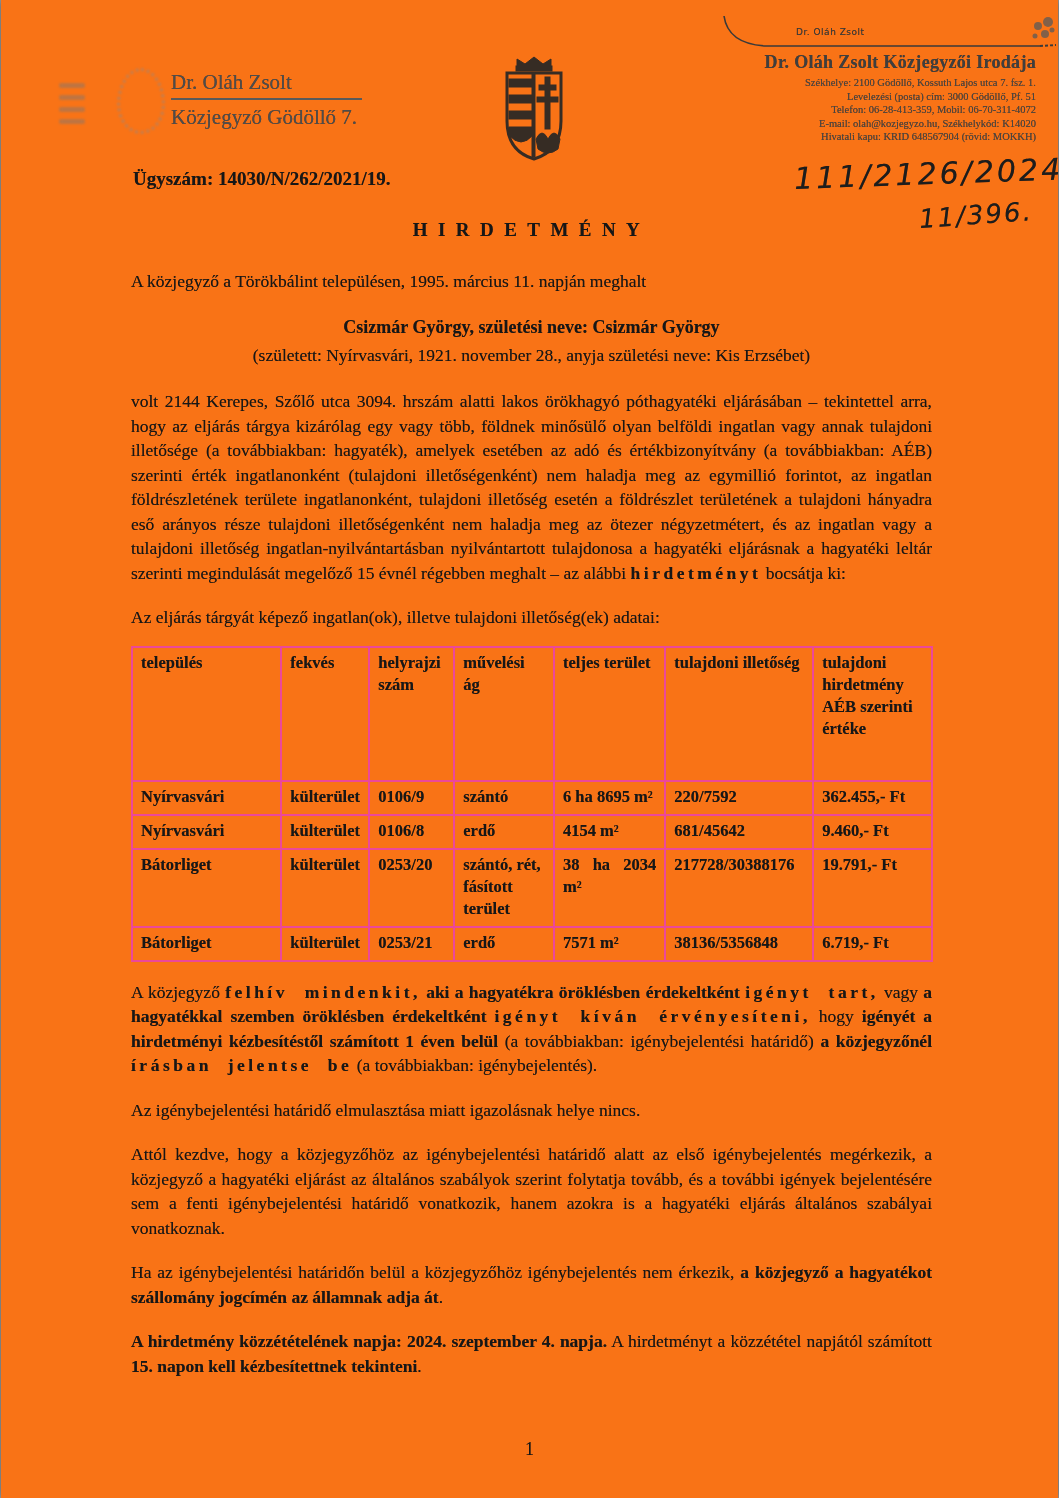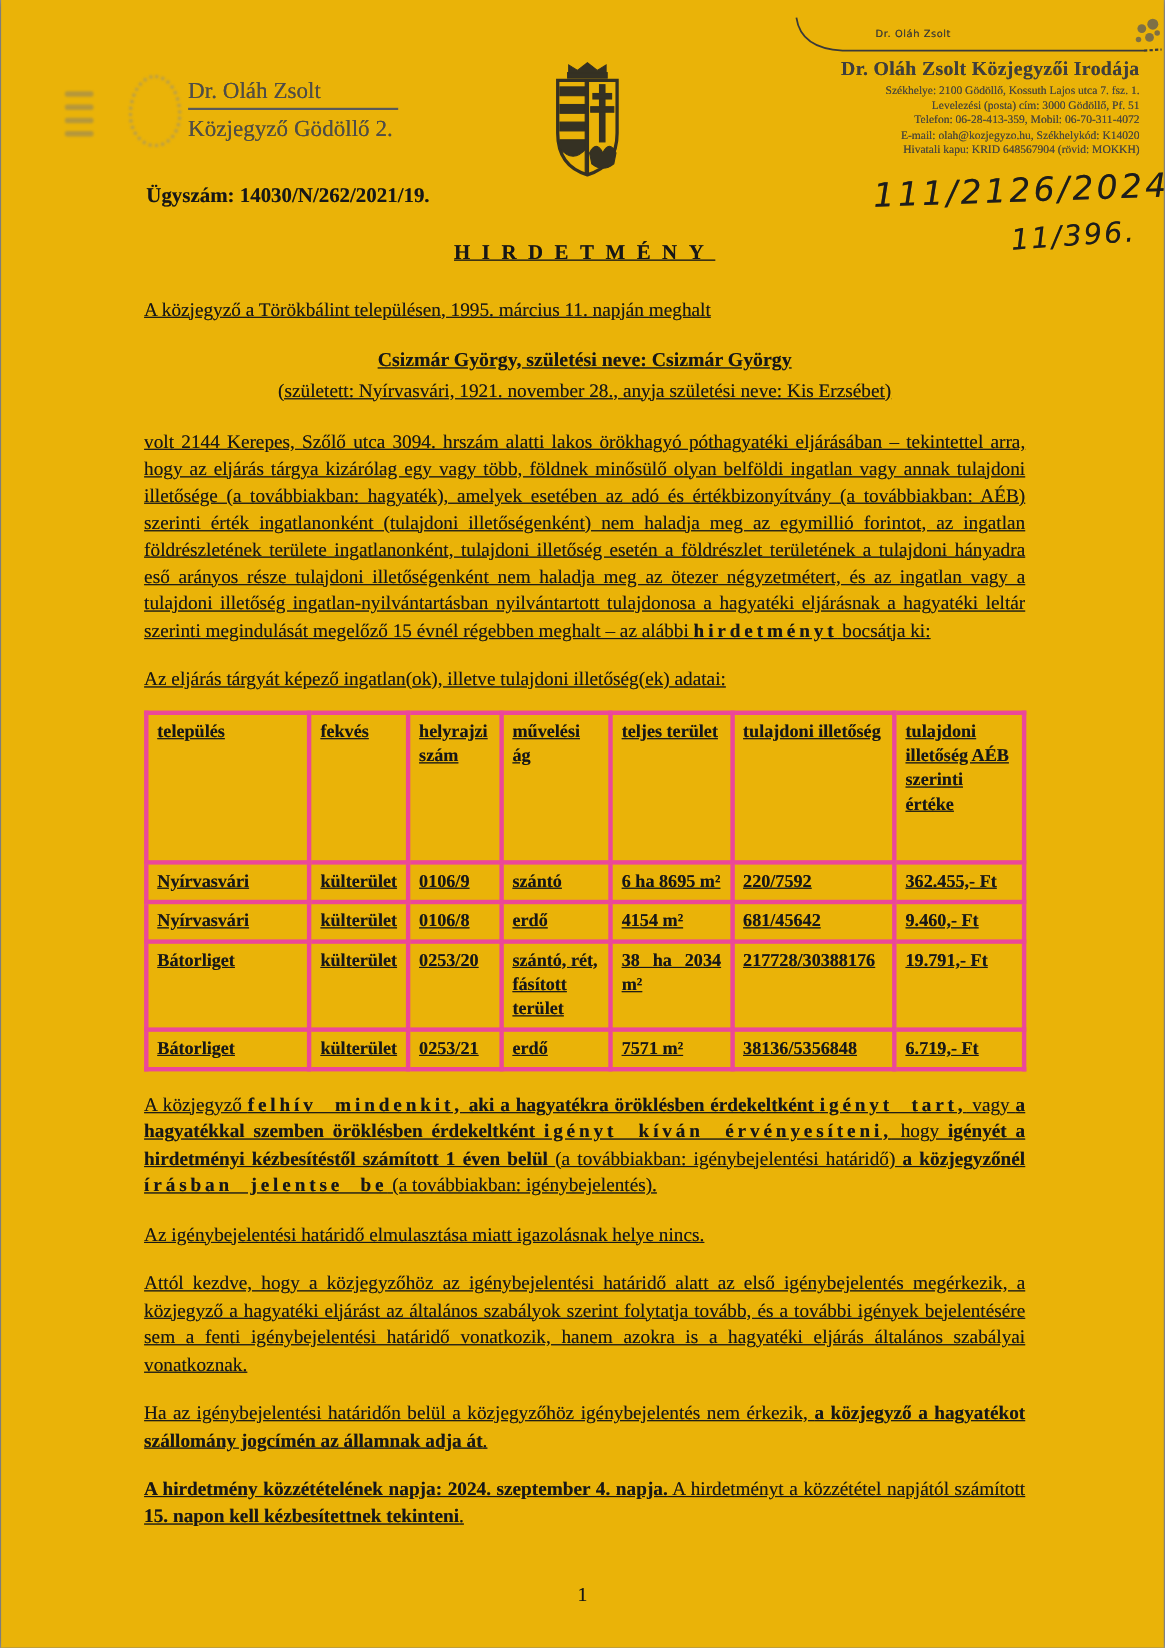--- a/index.html
+++ b/index.html
@@ -1,19 +1,19 @@
 <!DOCTYPE html>
 <html lang="hu"><head>
 <meta charset="utf-8">
 <style>
   html,body{margin:0;padding:0;background:#9a9a9a;}
   .page{
-    width:1057px;height:1498px;background:#eab308;position:relative;
+    width:1057px;height:1498px;background:#f97316;position:relative;
     font-family:"Liberation Serif",serif;color:#171717;overflow:hidden;
-    box-shadow:0 0 8px rgba(0,0,0,.4);margin:0 auto;text-decoration:underline;
+    box-shadow:0 0 8px rgba(0,0,0,.4);margin:0 auto;
   }
   .scan{text-shadow:0 0 .45px rgba(20,20,20,.55);}
   
   .hdr{position:relative;height:212px;}
   .tab{position:absolute;top:14px;right:0;width:340px;height:42px;}
   .tab-label{position:absolute;top:13px;left:78px;font-family:"DejaVu Sans",sans-serif;
     font-size:9px;color:#3c3c3c;letter-spacing:.5px;filter:blur(.3px);}
   .stamp-a{position:absolute;left:56px;top:76px;width:30px;height:54px;opacity:.45;filter:blur(.8px);}
   .stamp-a i{display:block;background:#777;height:5px;margin:7px 2px;border-radius:2px;}
   .stamp-b{position:absolute;left:116px;top:68px;width:42px;height:60px;border:3px dotted #8a8a8a;
@@ -39,21 +39,21 @@
   .name-line{font-weight:bold;font-size:18px;margin-bottom:3px;}
   .birth-line{margin-bottom:22px;}
   .just{text-align:justify;}
   .p-body{margin-bottom:20px;}
   .p-table-intro{margin-bottom:16px;}
   .b{font-weight:bold;}
   .sp{letter-spacing:.2em;word-spacing:.45em;}
   
   table{border-collapse:collapse;width:802px;margin-bottom:18px;
     font-size:16.5px;font-weight:bold;line-height:22px;}
-  th,td{border:4px solid #ec4899;vertical-align:top;padding:4px 8px 6px;text-align:left;}
+  th,td{border:2px solid #ec4899;vertical-align:top;padding:4px 8px 6px;text-align:left;}
   th{padding-bottom:40px;}
   td.r{text-align:left;}
   td.j{text-align:justify;text-align-last:auto;}
   
   .p-call{margin-bottom:20px;}
   .p-one{margin-bottom:20px;}
   .p-from{margin-bottom:20px;}
   .p-esch{margin-bottom:20px;}
   .page-num{position:absolute;bottom:38px;left:0;width:100%;text-align:center;font-size:18px;}
   svg{display:block;}
@@ -83,21 +83,21 @@
     <div class="stamp-a">
         <i></i>
         <i></i>
         <i></i>
         <i></i>
       </div>
     <div class="stamp-b"></div>
 
     <div class="notary-left">
       <span class="l1">Dr. Oláh Zsolt</span>
-      <div class="l2">Közjegyző Gödöllő 2.</div>
+      <div class="l2">Közjegyző Gödöllő 7.</div>
     </div>
 
     <div class="arms">
       <svg width="62" height="106" viewBox="0 0 62 106" style="filter:blur(.4px);opacity:.92;">
         <g fill="#262626" stroke="#262626">
 
           <path d="M14,12 L14,4 L22,9 L31,2 L40,9 L48,4 L48,12 Z"></path>
           <rect x="13" y="11" width="36" height="5"></rect>
 
           <path d="M4,18 H58 V66 Q58,96 31,104 Q4,96 4,66 Z" fill="none" stroke-width="3"></path>
@@ -157,21 +157,21 @@
           <col style="width: 119px;">
         </colgroup>
         <thead>
           <tr>
             <th>település</th>
             <th>fekvés</th>
             <th>helyrajzi szám</th>
             <th>művelési ág</th>
             <th>teljes terület</th>
             <th>tulajdoni illetőség</th>
-            <th>tulajdoni illetőség AÉB szerinti értéke</th>
+            <th>tulajdoni hirdetmény AÉB szerinti értéke</th>
           </tr>
         </thead>
         <tbody>
           <tr>
             <td>Nyírvasvári</td>
             <td>külterület</td>
             <td>0106/9</td>
             <td>szántó</td>
             <td class="j">6 ha 8695 m²</td>
             <td>220/7592</td>

